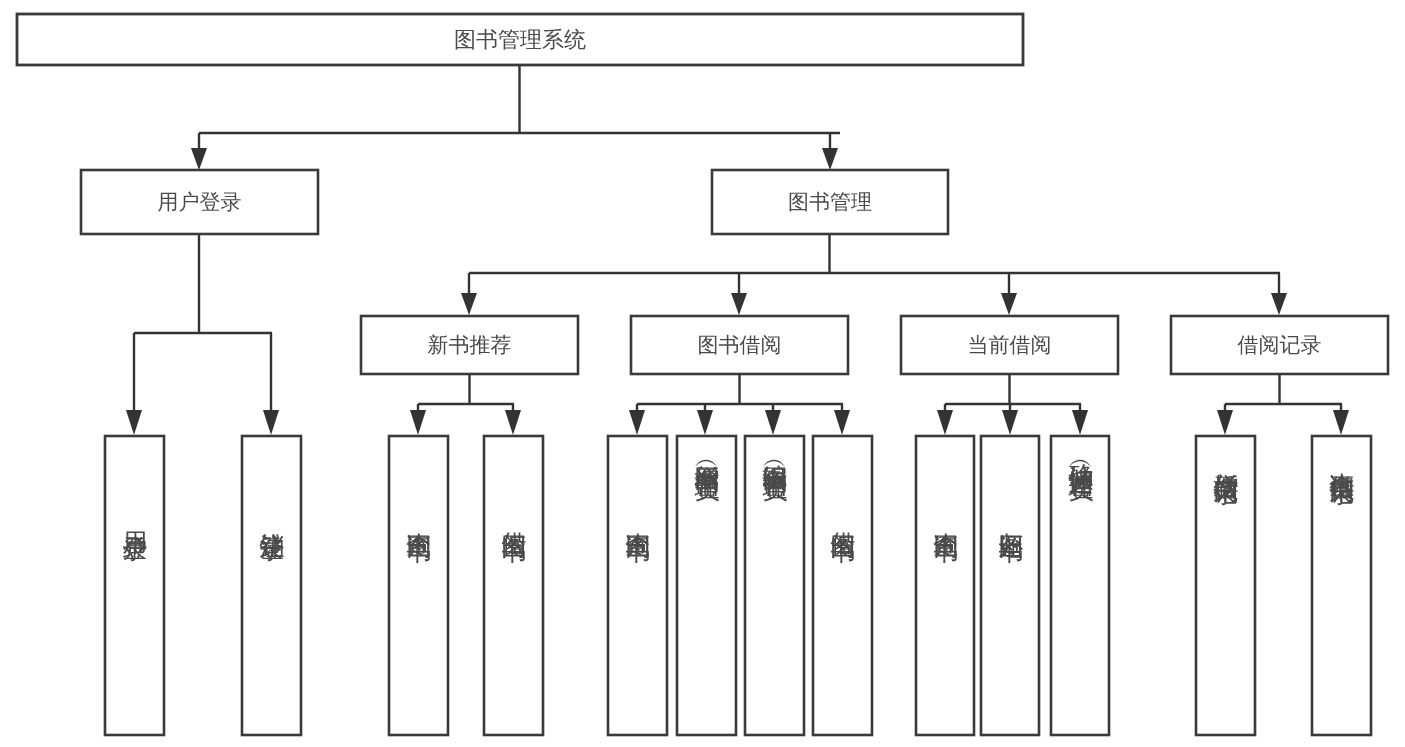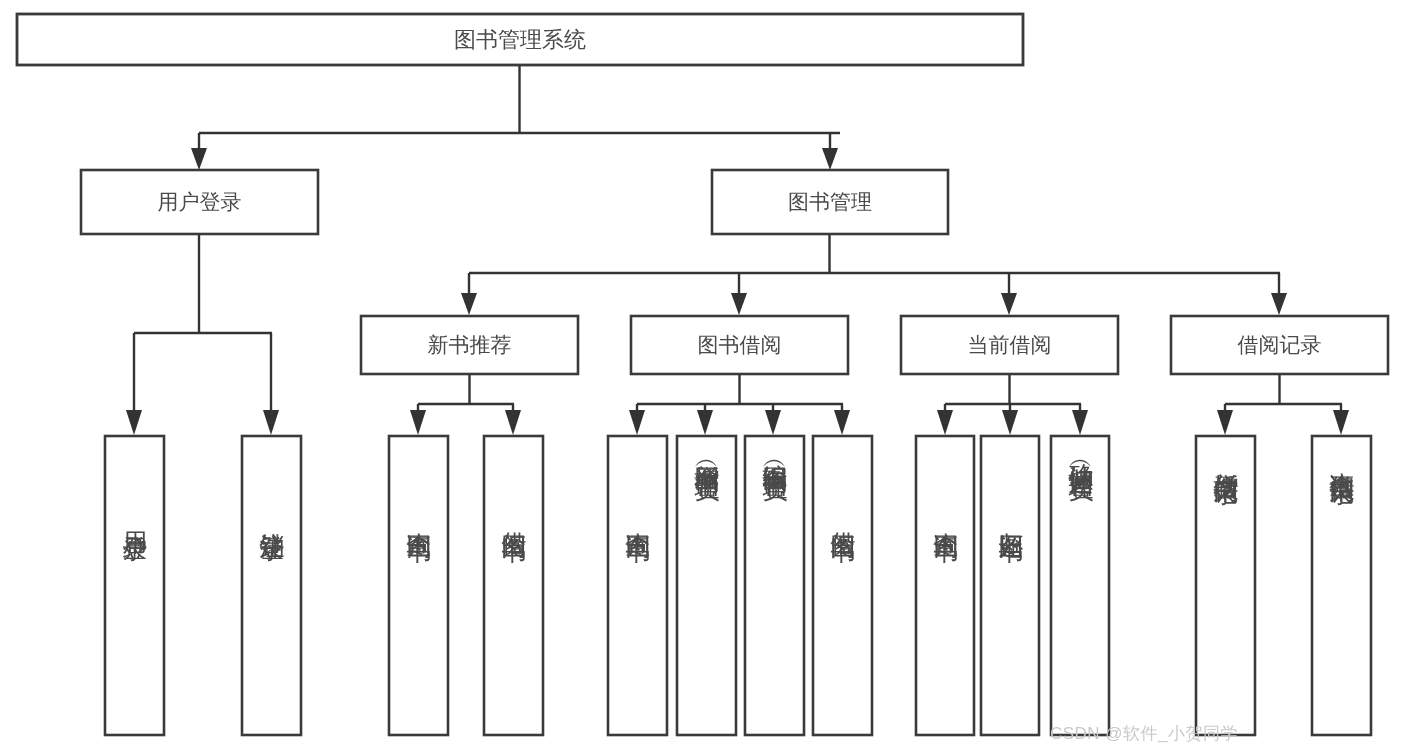--- a/index.html
+++ b/index.html
@@ -199,15 +199,14 @@
   <div class="vlabel" style="left:762px; top:444px;">编辑图书（管理员）</div>
   <div class="vlabel" style="left:830px; top:512px;">借阅图书</div>
 
   <div class="vlabel" style="left:933px; top:512px;">查询图书</div>
   <div class="vlabel" style="left:998px; top:512px;">归还图书</div>
   <div class="vlabel" style="left:1068px; top:444px;">确认归还（管理员）</div>
 
   <div class="vlabel" style="left:1213px; top:452px;">新增借阅记录</div>
   <div class="vlabel" style="left:1329px; top:452px;">查询借阅记录</div>
 
-  <div class="watermark">CSDN @软件_小贺同学</div>
 
 </div>
 
 </body></html>

